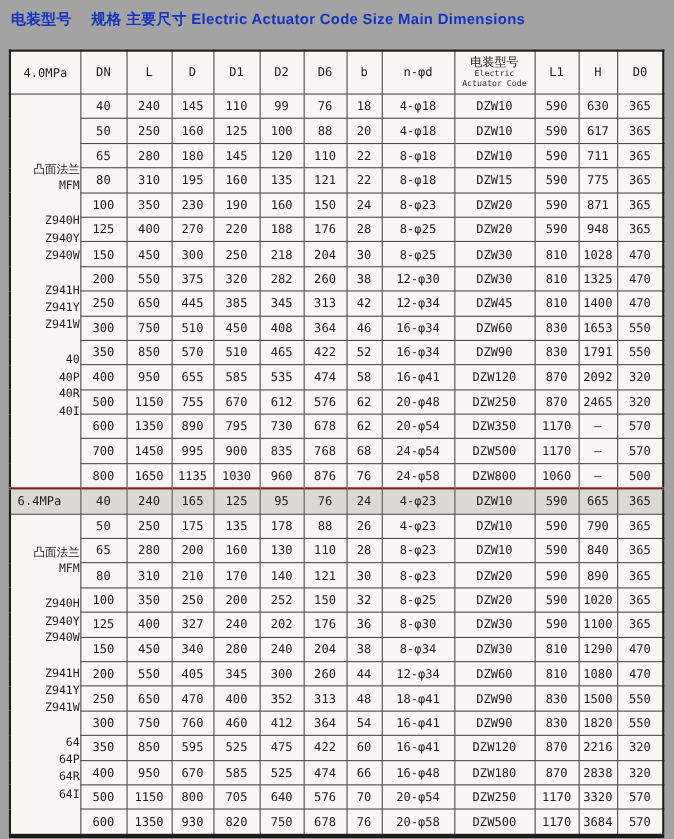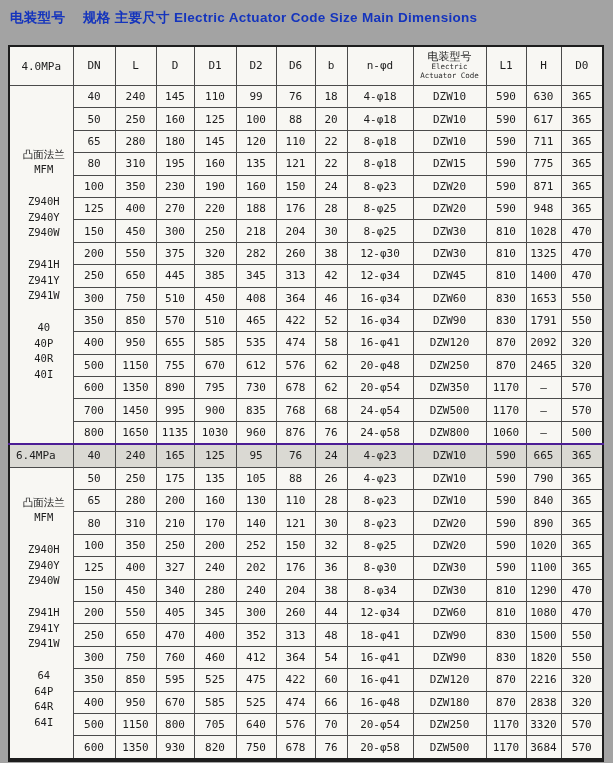--- a/index.html
+++ b/index.html
@@ -26,27 +26,27 @@
     border:1px solid #4b4b4b;
     text-align:center; vertical-align:middle;
     padding:0; font-size:11px; font-weight:normal;
     overflow:hidden;
   }
   .spec thead th { height:38px; }
   .spec tbody td { height:21.4px; }
   .subhead { font-size:7.5px; line-height:1.15; letter-spacing:0; color:#2a2a2a;text-align:center; }
   .col-head-label { font-size:11px; line-height:1.1; }
   td.side {
-    text-align:center; vertical-align:middle;
+    text-align:right; vertical-align:middle;
     padding-left:5px; font-size:10.5px; line-height:1.5;
     white-space:pre-line;
   }
   td.pressure { text-align:left; padding-left:6px; font-size:11px; }
   th.pressure-h { font-size:11px; }
-  tr.hl td { background:#dad9d3; border-top:2px solid #4c1d95; }
+  tr.hl td { background:#dad9d3; border-top:2px solid #7f1d1d; }
 </style>
 </head>
 <body>
 
 <div class="page">
   <div class="title">电装型号　 规格 主要尺寸 Electric Actuator Code Size  Main Dimensions</div>
   <table class="spec">
     <colgroup>
       <col style="width:64px">
         <col style="width:42px">
@@ -373,21 +373,21 @@
 Z941W
 
 64
 64P
 64R
 64I</td>
           <td>50</td>
           <td>250</td>
           <td>175</td>
           <td>135</td>
-          <td>105</td>
+          <td>178</td>
           <td>88</td>
           <td>26</td>
           <td>4-φ23</td>
           <td>DZW10</td>
           <td>590</td>
           <td>790</td>
           <td>365</td>
         </tr>
         <tr>
           <td>65</td>

